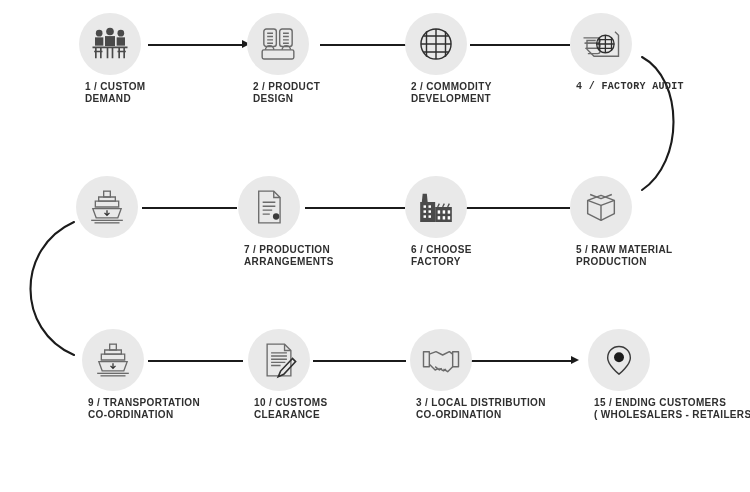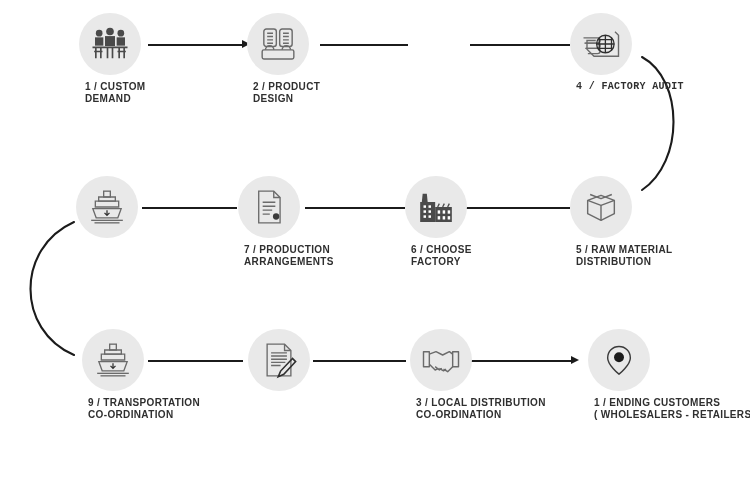--- a/index.html
+++ b/index.html
@@ -138,20 +138,35 @@
           <path d="M29 31 a5 5 0 0 1 10 0"></path>
         </g>
       </svg>
     </div>
     <div class="node-label">
       <span>2 / PRODUCT</span>
       <span class="l2">DESIGN</span>
     </div>
   </div>
 
+  <div class="node" style="left:405px; top:13px;">
+    <div class="node-circle">
+      <svg width="38" height="38" viewBox="0 0 48 48">
+        <g fill="none" stroke="#2f2f2f" stroke-width="1.8">
+          <circle cx="24" cy="24" r="19"></circle>
+          <path d="M24 5 V43 M12 8 V40 M36 8 V40"></path>
+          <path d="M5 24 H43 M8 14 H40 M8 34 H40"></path>
+        </g>
+      </svg>
+    </div>
+    <div class="node-label">
+      <span>2 / COMMODITY</span>
+      <span class="l2">DEVELOPMENT</span>
+    </div>
+  </div>
 
   <div class="node" style="left:570px; top:13px;font-family:Liberation Mono, monospace;">
     <div class="node-circle">
       <svg width="42" height="42" viewBox="0 0 48 48">
         <g fill="none" stroke="#6b6b6b" stroke-width="1.6">
           <path d="M40 10 L44 14 V38 H16 L8 30 V20 h10"></path>
           <path d="M4 17 h16 a3 3 0 0 1 0 6 H6"></path>
           <path d="M5 23 h15 a3 3 0 0 1 0 6 H7"></path>
           <path d="M6 29 h14 a3 3 0 0 1 0 6 H9"></path>
         </g>
@@ -242,21 +257,21 @@
         <g fill="none" stroke="#6b6b6b" stroke-width="1.7" stroke-linejoin="round">
           <path d="M24 22 L8 16 L24 10 L40 16 Z"></path>
           <path d="M8 16 v16 l16 8 V22"></path>
           <path d="M40 16 v16 l-16 8"></path>
           <path d="M11 9 L24 14 L37 9"></path>
         </g>
       </svg>
     </div>
     <div class="node-label">
       <span>5 / RAW MATERIAL</span>
-      <span class="l2">DISTRIBUTION</span>
+      <span class="l2">PRODUCTION</span>
     </div>
   </div>
 
   <div class="node" style="left:82px; top:329px;">
     <div class="node-circle">
       <svg width="40" height="40" viewBox="0 0 48 48">
         <g fill="none" stroke="#6b6b6b" stroke-width="1.6">
           <rect x="20" y="5" width="8" height="7"></rect>
           <path d="M14 12 h20 v5 h-20 z"></path>
           <path d="M10 17 h28 v7 h-28 z"></path>
@@ -280,20 +295,24 @@
       <svg width="38" height="38" viewBox="0 0 48 48">
         <g fill="none" stroke="#6b6b6b" stroke-width="1.7">
           <path d="M9 4 h22 l8 8 v32 h-30 z"></path>
           <path d="M31 4 v8 h8"></path>
           <path d="M14 15 h20 M14 19 h20 M14 23 h20 M14 27 h18 M14 31 h12"></path>
         </g>
         <g fill="none" stroke="#2f2f2f" stroke-width="2">
           <path d="M41 22 L26 38 l-3 7 l7 -3 L45 26 Z"></path>
         </g>
       </svg>
+    </div>
+    <div class="node-label">
+      <span>10 / CUSTOMS</span>
+      <span class="l2">CLEARANCE</span>
     </div>
   </div>
 
   <div class="node" style="left:410px; top:329px;">
     <div class="node-circle">
       <svg width="40" height="40" viewBox="0 0 48 48">
         <g fill="none" stroke="#6b6b6b" stroke-width="1.7" stroke-linejoin="round">
           <path d="M3 14 h7 v18 h-7 z"></path>
           <path d="M38 14 h7 v18 h-7 z"></path>
           <path d="M10 17 l8 -3 l8 4 l8 -4 l4 3"></path>
@@ -311,18 +330,18 @@
   </div>
 
   <div class="node" style="left:588px; top:329px;">
     <div class="node-circle">
       <svg width="34" height="34" viewBox="0 0 48 48">
         <path d="M24 5 C15 5 8 12 8 21 C8 31 24 44 24 44 C24 44 40 31 40 21 C40 12 33 5 24 5 Z" fill="none" stroke="#3a3a3a" stroke-width="2"></path>
         <circle cx="24" cy="20" r="7" fill="#1b1b1b"></circle>
       </svg>
     </div>
     <div class="node-label">
-      <span>1 / ENDING CUSTOMERS</span>
+      <span>15 / ENDING CUSTOMERS</span>
       <span class="l2">( WHOLESALERS - RETAILERS-CONSUMER)</span>
     </div>
   </div>
 
 </div>
 
 </body></html>

